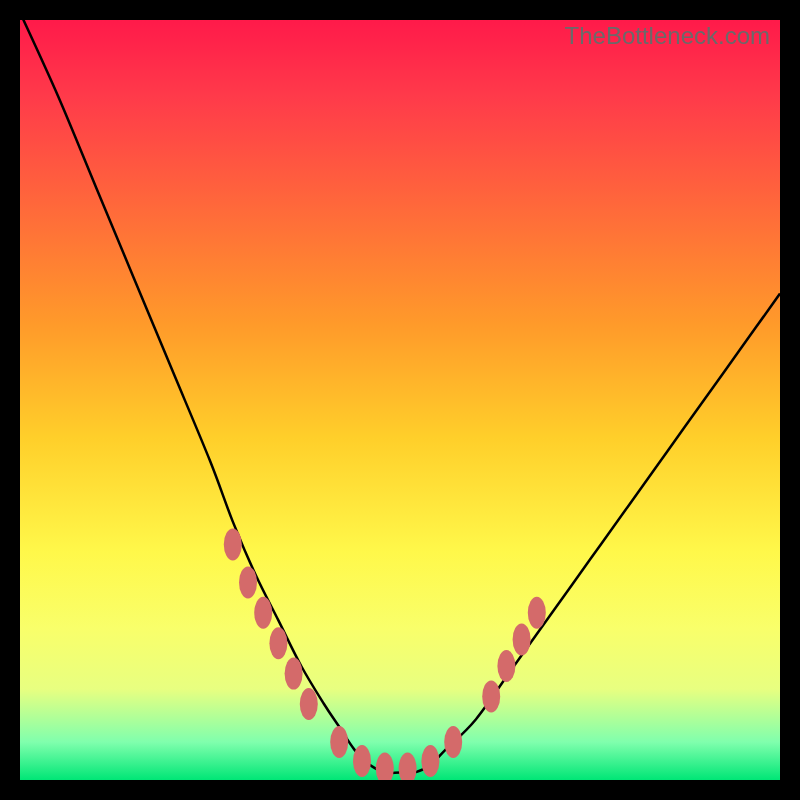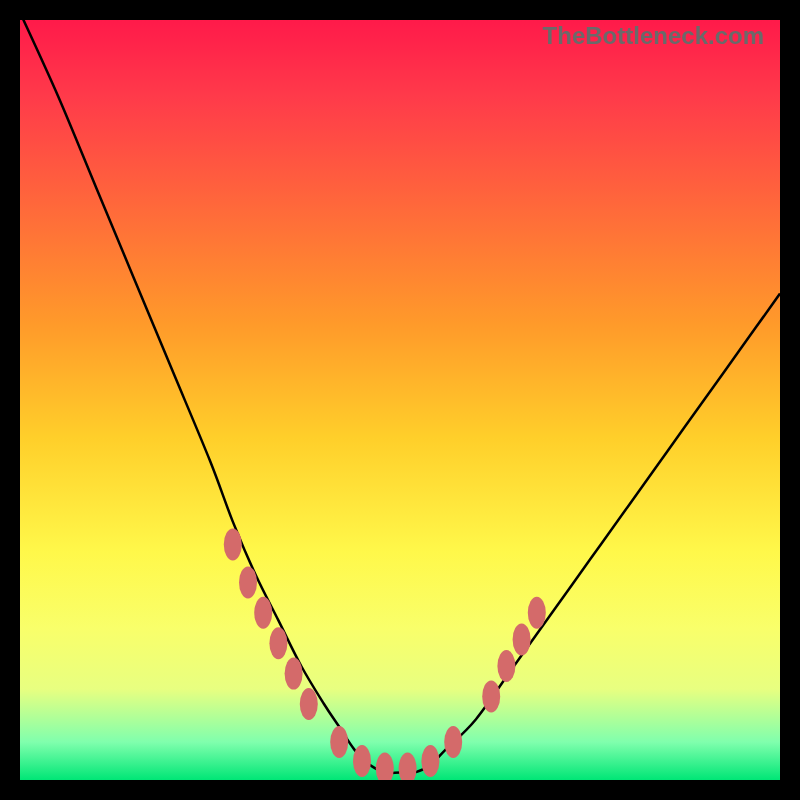--- a/index.html
+++ b/index.html
@@ -25,24 +25,24 @@
       #ffcf2a 55%,
       #fff84a 70%,
       #f9ff6a 80%,
       #e8ff80 88%,
       #80ffad 95%,
       #00e676 100%);
   }
   .watermark {
     position: absolute;
     top: 2px;
-    right: 16px;
+    right: 10px;
     color: #6a6a6a;
     font-size: 24px;
-    font-weight: 700;
+    font-weight: 400;
     z-index: 30;
   }
   svg.curve {
     position: absolute;
     left: 0; top: 0;
     width: 760px;
     height: 760px;
   }
   .curve path {
     fill: none;

